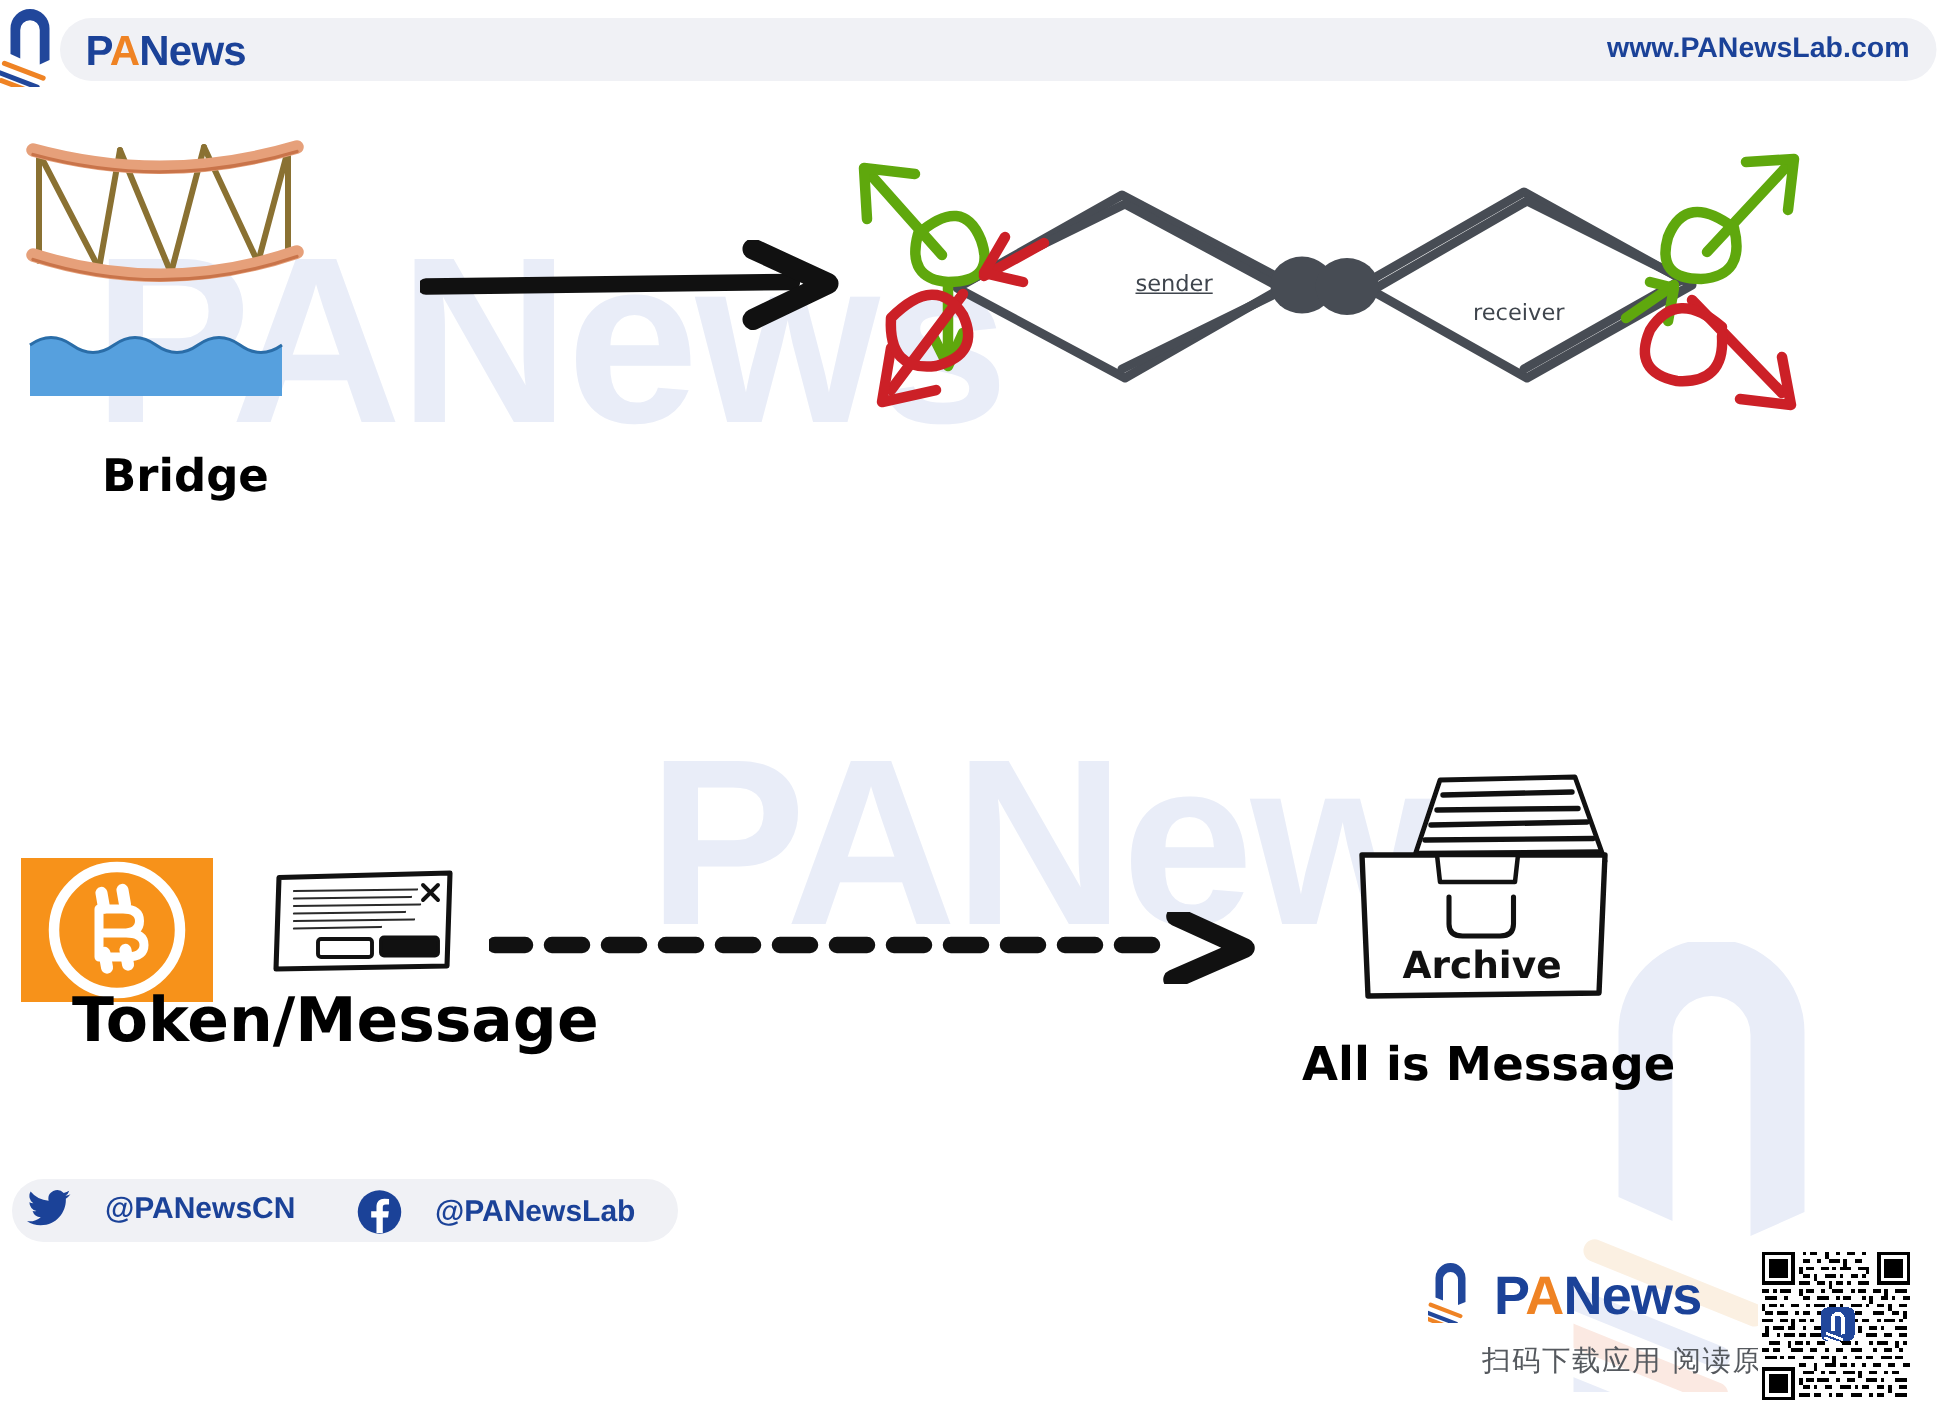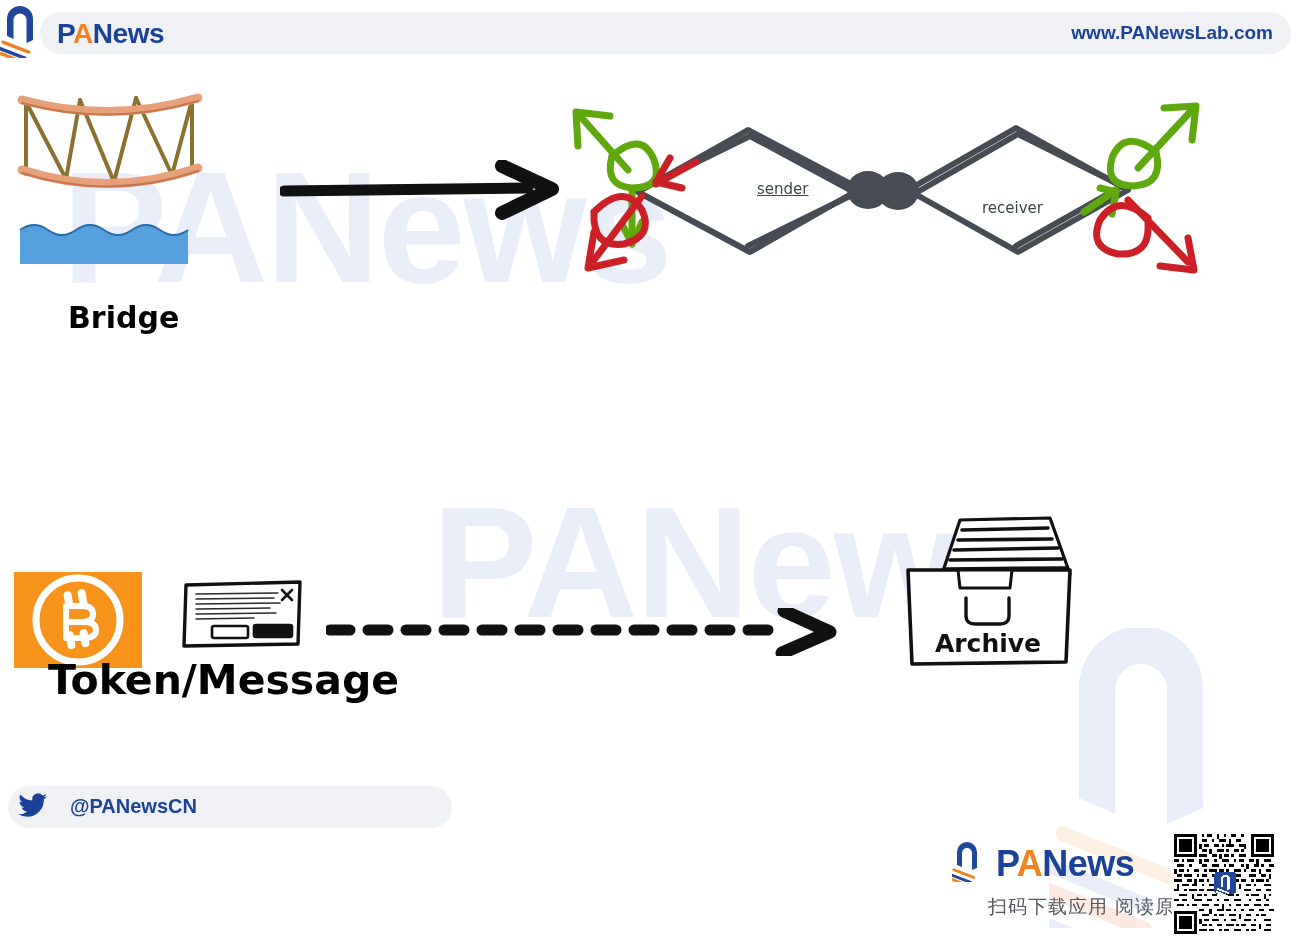--- a/index.html
+++ b/index.html
@@ -262,30 +262,38 @@
     </g>
 
     <path d="M8 58 L170 58 L166 150 L12 152 Z" fill="#ffffff" stroke="#111" stroke-width="3.6" stroke-linejoin="round"></path>
 
     <path d="M58 58 L112 58 L110 76 L60 76 Z" fill="#ffffff" stroke="#111" stroke-width="3" stroke-linejoin="round"></path>
 
     <path d="M66 86 L66 104 q0 8 9 8 L100 112 q9 0 9 -8 L109 86" fill="none" stroke="#111" stroke-width="3.4" stroke-linecap="round"></path>
 
     <text x="88" y="140" text-anchor="middle" font-family="DejaVu Sans, sans-serif" font-size="25" font-weight="700" fill="#111">Archive</text>
   </svg>
+  <div class="hand" id="archive-caption">All is Message</div>
 
   <div class="social-bar"></div>
 
   <div class="social-item" id="social-twitter">
     <svg width="30" height="26" viewBox="0 0 30 26">
       <path d="M29 3.2a11.6 11.6 0 0 1-3.4 1 5.9 5.9 0 0 0 2.6-3.3 11.8 11.8 0 0 1-3.7 1.5A5.85 5.85 0 0 0 14.4 7.5 16.6 16.6 0 0 1 2.4 1.4a5.86 5.86 0 0 0 1.8 7.8 5.8 5.8 0 0 1-2.6-.7v.07a5.85 5.85 0 0 0 4.7 5.74 5.9 5.9 0 0 1-2.6.1 5.86 5.86 0 0 0 5.5 4.06A11.8 11.8 0 0 1 0 21.1 16.6 16.6 0 0 0 9.06 23.8c10.9 0 16.85-9 16.85-16.85l-.02-.77A12 12 0 0 0 29 3.2z" fill="#1b4298"></path>
     </svg>
     <span class="social-handle">@PANewsCN</span>
   </div>
 
+  <div class="social-item" id="social-facebook">
+    <svg width="30" height="30" viewBox="0 0 30 30">
+      <circle cx="15" cy="15" r="14.5" fill="#1b4298"></circle>
+      <path d="M17.2 29V18.6h3.5l.53-4.07h-4.03v-2.6c0-1.18.33-1.98 2.02-1.98h2.15V6.3A28 28 0 0 0 18.2 6.14c-3.1 0-5.22 1.9-5.22 5.37v3.02H9.45v4.07h3.53V29z" fill="#ffffff"></path>
+    </svg>
+    <span class="social-handle">@PANewsLab</span>
+  </div>
 
   <svg id="footer-logo" viewBox="0 0 40 42">
     <path d="M5 25 L5 12 A10 10 0 0 1 25 12 L25 28 L20 30 L20 13 A5 5 0 0 0 10 13 L10 27 Z" fill="#21479b"></path>
     <rect x="1" y="28" width="24" height="2.8" rx="1.4" transform="rotate(21 1 28)" fill="#ef8324"></rect>
     <rect x="-2" y="33" width="24" height="2.8" rx="1.4" transform="rotate(21 -2 33)" fill="#21479b"></rect>
     <rect x="-1" y="37.5" width="22" height="2.8" rx="1.4" transform="rotate(21 -1 37.5)" fill="#ef8324"></rect>
     <rect x="-4" y="42" width="20" height="2.8" rx="1.4" transform="rotate(21 -4 42)" fill="#21479b"></rect>
   </svg>
 
   <div id="footer-brand"><span>P</span><span class="pa-a">A</span><span>News</span></div>

